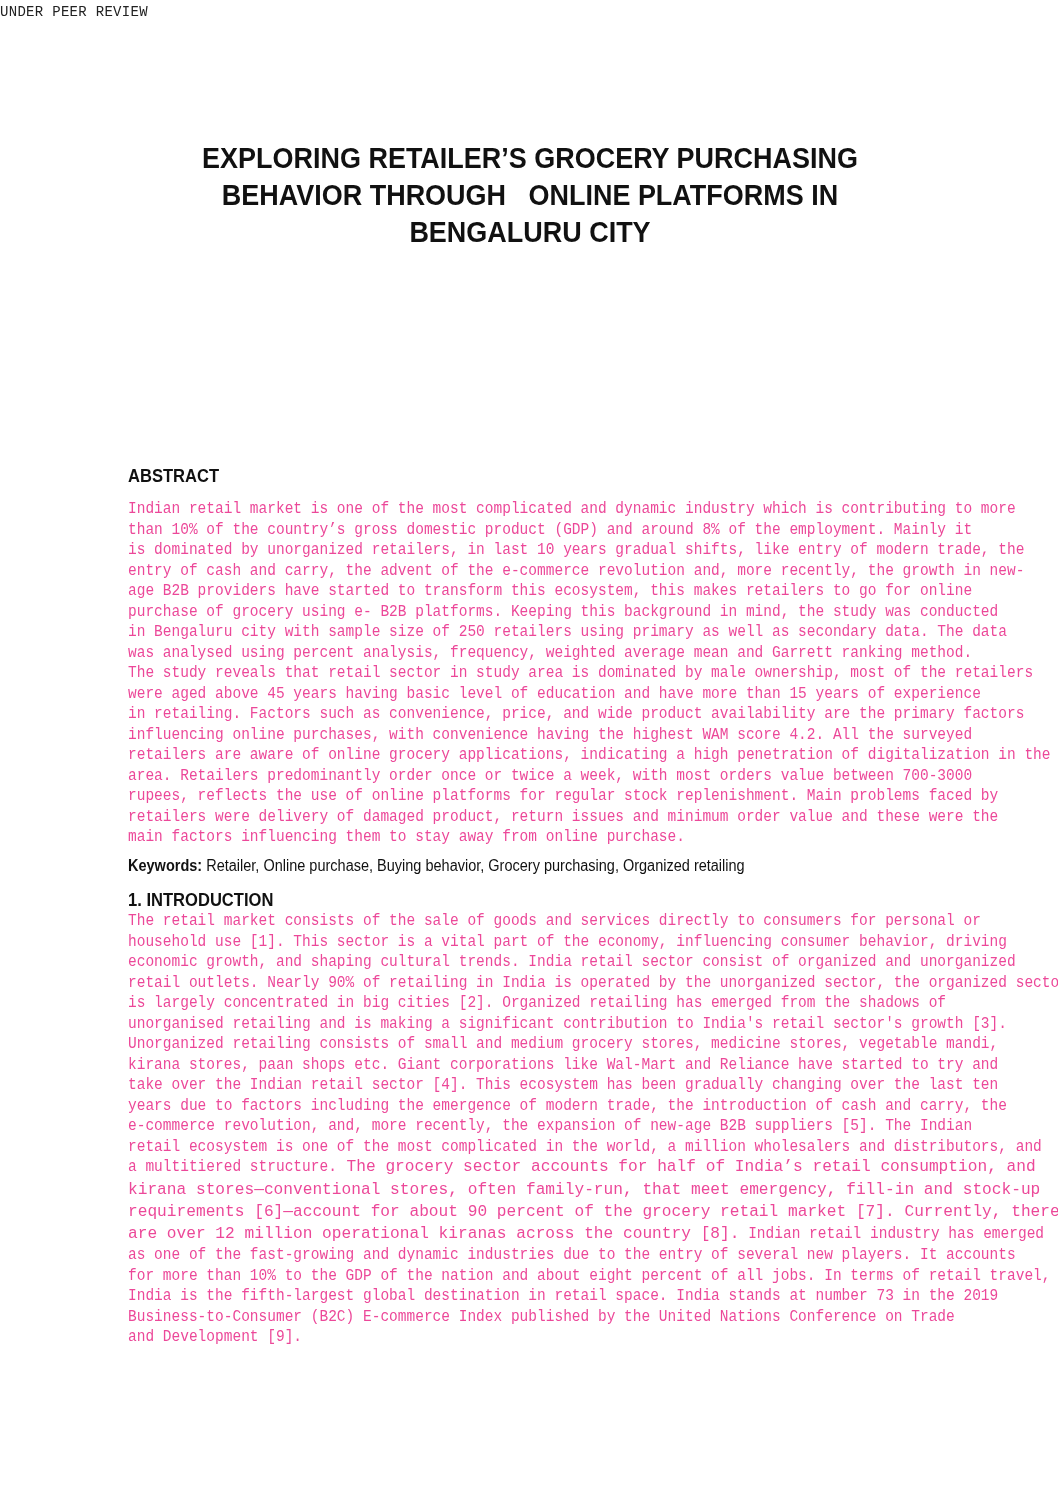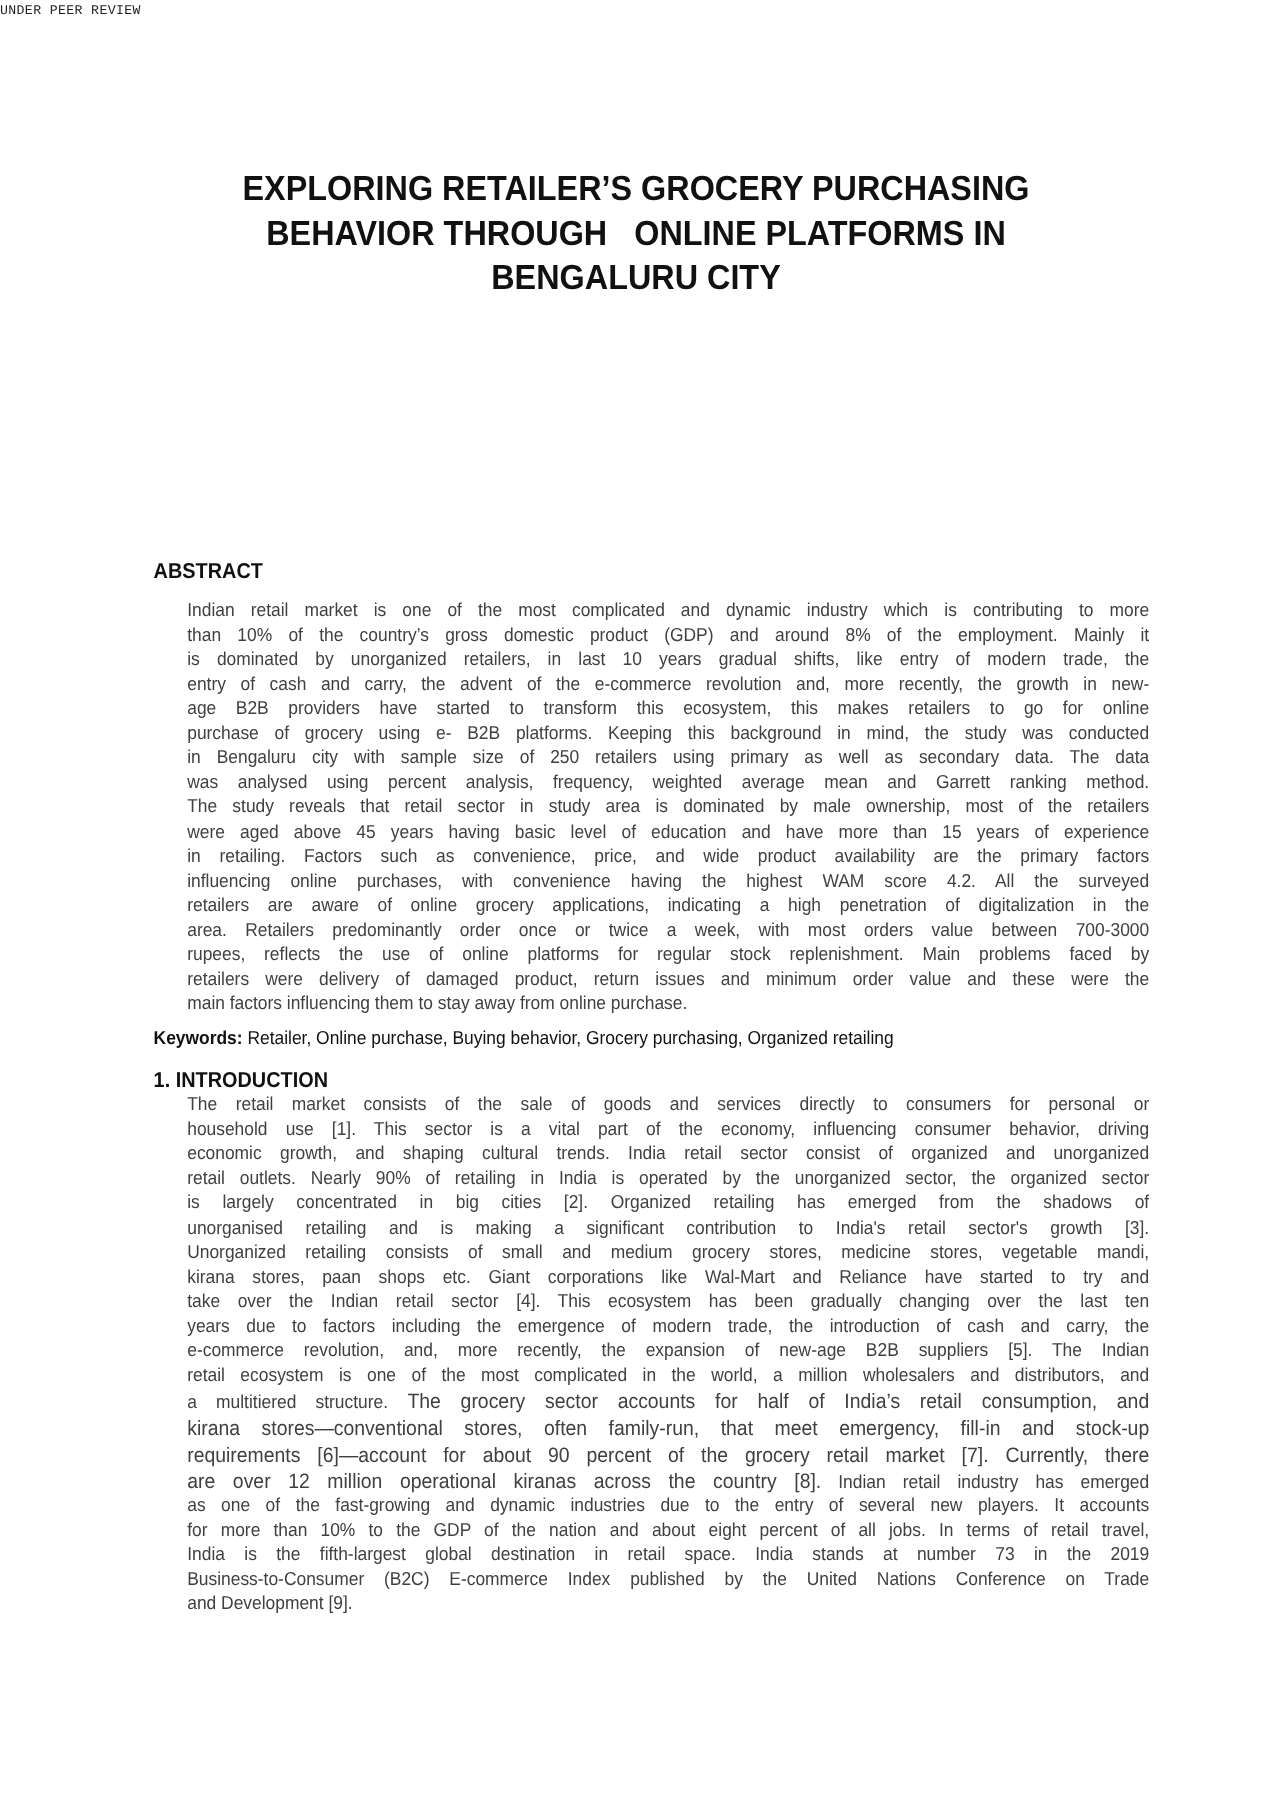--- a/index.html
+++ b/index.html
@@ -1,39 +1,39 @@
 <!DOCTYPE html>
 <html><head>
 <meta charset="utf-8">
 <style>
   html, body { margin: 0; padding: 0; background: #ffffff; }
   body { width: 1058px; height: 1497px; position: relative; overflow: hidden; color: #111; }
   .watermark {
     position: absolute; left: 0; top: 4px;
     font-family: "Liberation Mono", "DejaVu Sans Mono", monospace;
-    font-size: 11px; letter-spacing: 0.3px; color: #222;
+    font-size: 14px; letter-spacing: 0.3px; color: #222;
   }
   .title {
     position: absolute; left: 110px; width: 840px; top: 140px;
     text-align: center;
     font-family: "Liberation Sans", sans-serif;
     font-weight: bold; font-size: 29px; line-height: 37px; color: #111;
     transform: scaleX(0.93); transform-origin: center top;
   }
   .title .tl { display: block; white-space: pre; }
   .section-head {
     position: absolute; left: 128px;
     font-family: "Liberation Sans", sans-serif;
     font-weight: bold; font-size: 18px; color: #111;
     transform: scaleX(0.92); transform-origin: left top;
   }
   .para {
     position: absolute; left: 128px; width: 802px;
-    font-family: Liberation Sans, sans-serif;
-    font-size: 15.6px; line-height: 20.5px; color: #404040; margin-left: 28px;
+    font-family: Liberation Mono, monospace;
+    font-size: 15.6px; line-height: 20.5px; color: #ec4899;
   }
   .para .ln {
     display: block; white-space: nowrap; text-align: justify; text-align-last: justify;
     height: 20.5px; overflow: visible;
   }
   .para .ln.last { text-align-last: left; }
   .para .ln.big { font-size: 17.4px; line-height: 22.5px; height: 22.5px; }
   .para .ln.mixed { height: 21.5px; }
   .para .ln .bigspan { font-size: 17.4px; }
   .para .inner { display: inline-block; transform: scaleX(0.93); transform-origin: left top; width: 862px; }

